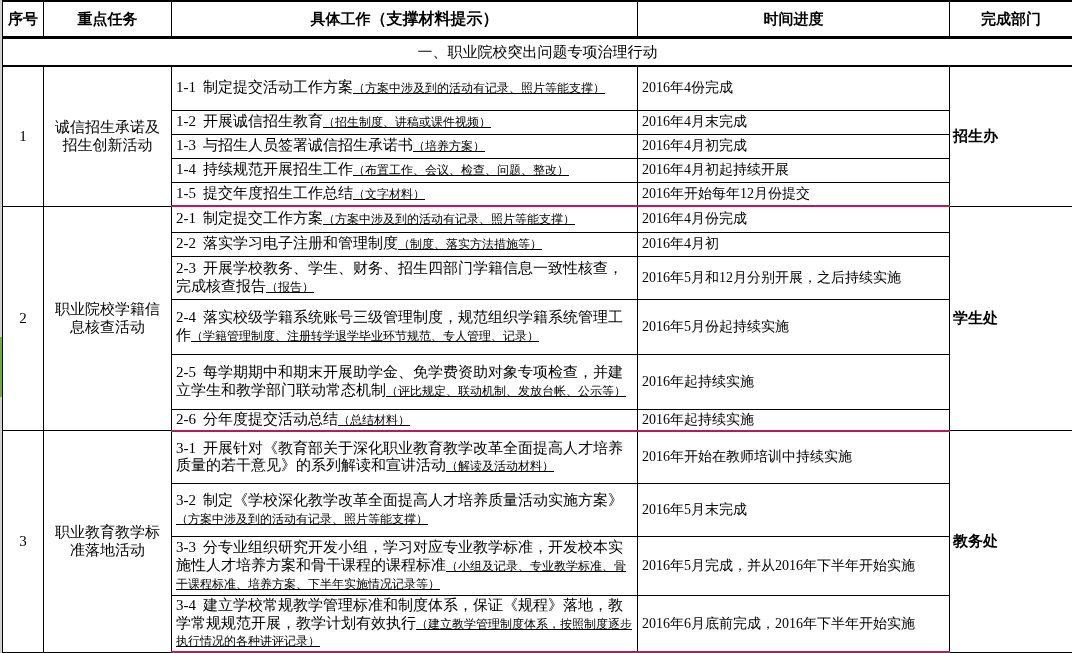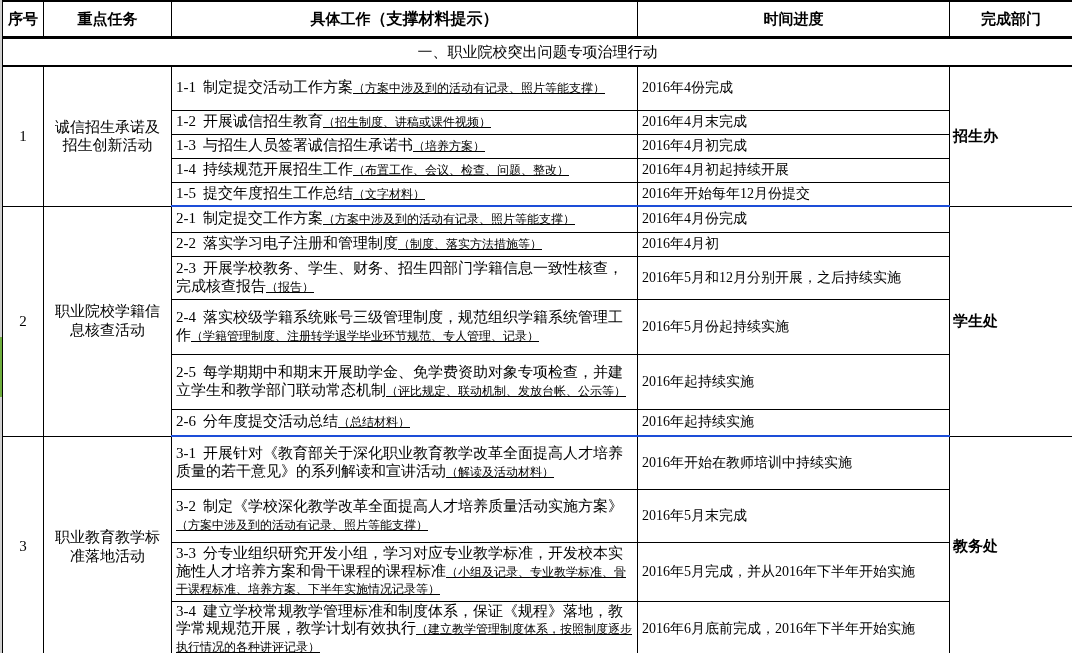--- a/index.html
+++ b/index.html
@@ -13,21 +13,21 @@
   .hdr-sub{font-size:16px;}
   tr.banner-row td{border-bottom:2px solid #000;text-align:center;font-weight:normal;font-size:15px;
     height:24px;font-family:"Liberation Sans",sans-serif;}
   .index-cell{text-align:center;font-size:15px;font-family:"Liberation Serif",serif;}
   .task-cell{text-align:center;font-size:15px;line-height:1.25;padding:0 8px;font-family:"Liberation Serif",serif;margin-top:20px;}
   .work-cell{font-size:15px;line-height:1.18;padding:1px 2px 1px 4px;font-family:"Liberation Serif",serif;}
   .work-num{margin-right:7px;margin-top:38px;}
   .hint{font-size:12px;text-decoration:underline;}
   .time-cell{font-size:14px;padding-left:4px;font-family:"Liberation Serif",serif;}
   .dept-cell{text-align:left;font-size:15px;font-family:"Liberation Serif",serif;font-weight:bold;}
-  tr.sec-end td{border-bottom:2px solid #1d4ed8;}
+  tr.sec-end td{border-bottom:2px solid #be185d;}
 </style>
 </head>
 <body>
 
 <div class="edge-strip"></div>
 <div class="edge-green"></div>
 
 <table class="plan">
   <colgroup>
     <col style="width:41px">
@@ -90,21 +90,21 @@
     <td class="time-cell">2016年5月和12月分别开展，之后持续实施</td>
   </tr>
   <tr style="height:55px">
     <td class="work-cell"><span class="work-num">2-4</span><span>落实校级学籍系统账号三级管理制度，规范组织学籍系统管理工作</span><span class="hint">（学籍管理制度、注册转学退学毕业环节规范、专人管理、记录）</span></td>
     <td class="time-cell">2016年5月份起持续实施</td>
   </tr>
   <tr style="height:55px">
     <td class="work-cell"><span class="work-num">2-5</span><span>每学期期中和期末开展助学金、免学费资助对象专项检查，并建立学生和教学部门联动常态机制</span><span class="hint">（评比规定、联动机制、发放台帐、公示等）</span></td>
     <td class="time-cell">2016年起持续实施</td>
   </tr>
-  <tr class="sec-end" style="height:27px">
+  <tr class="sec-end" style="height:21px">
     <td class="work-cell"><span class="work-num">2-6</span><span>分年度提交活动总结</span><span class="hint">（总结材料）</span></td>
     <td class="time-cell">2016年起持续实施</td>
   </tr>
 
   <tr style="height:53px">
     <td class="index-cell" rowspan="4">3</td>
     <td class="task-cell" rowspan="4">职业教育教学标准落地活动</td>
     <td class="work-cell"><span class="work-num">3-1</span><span>开展针对《教育部关于深化职业教育教学改革全面提高人才培养质量的若干意见》的系列解读和宣讲活动</span><span class="hint">（解读及活动材料）</span></td>
     <td class="time-cell">2016年开始在教师培训中持续实施</td>
     <td class="dept-cell" rowspan="4">教务处</td>

